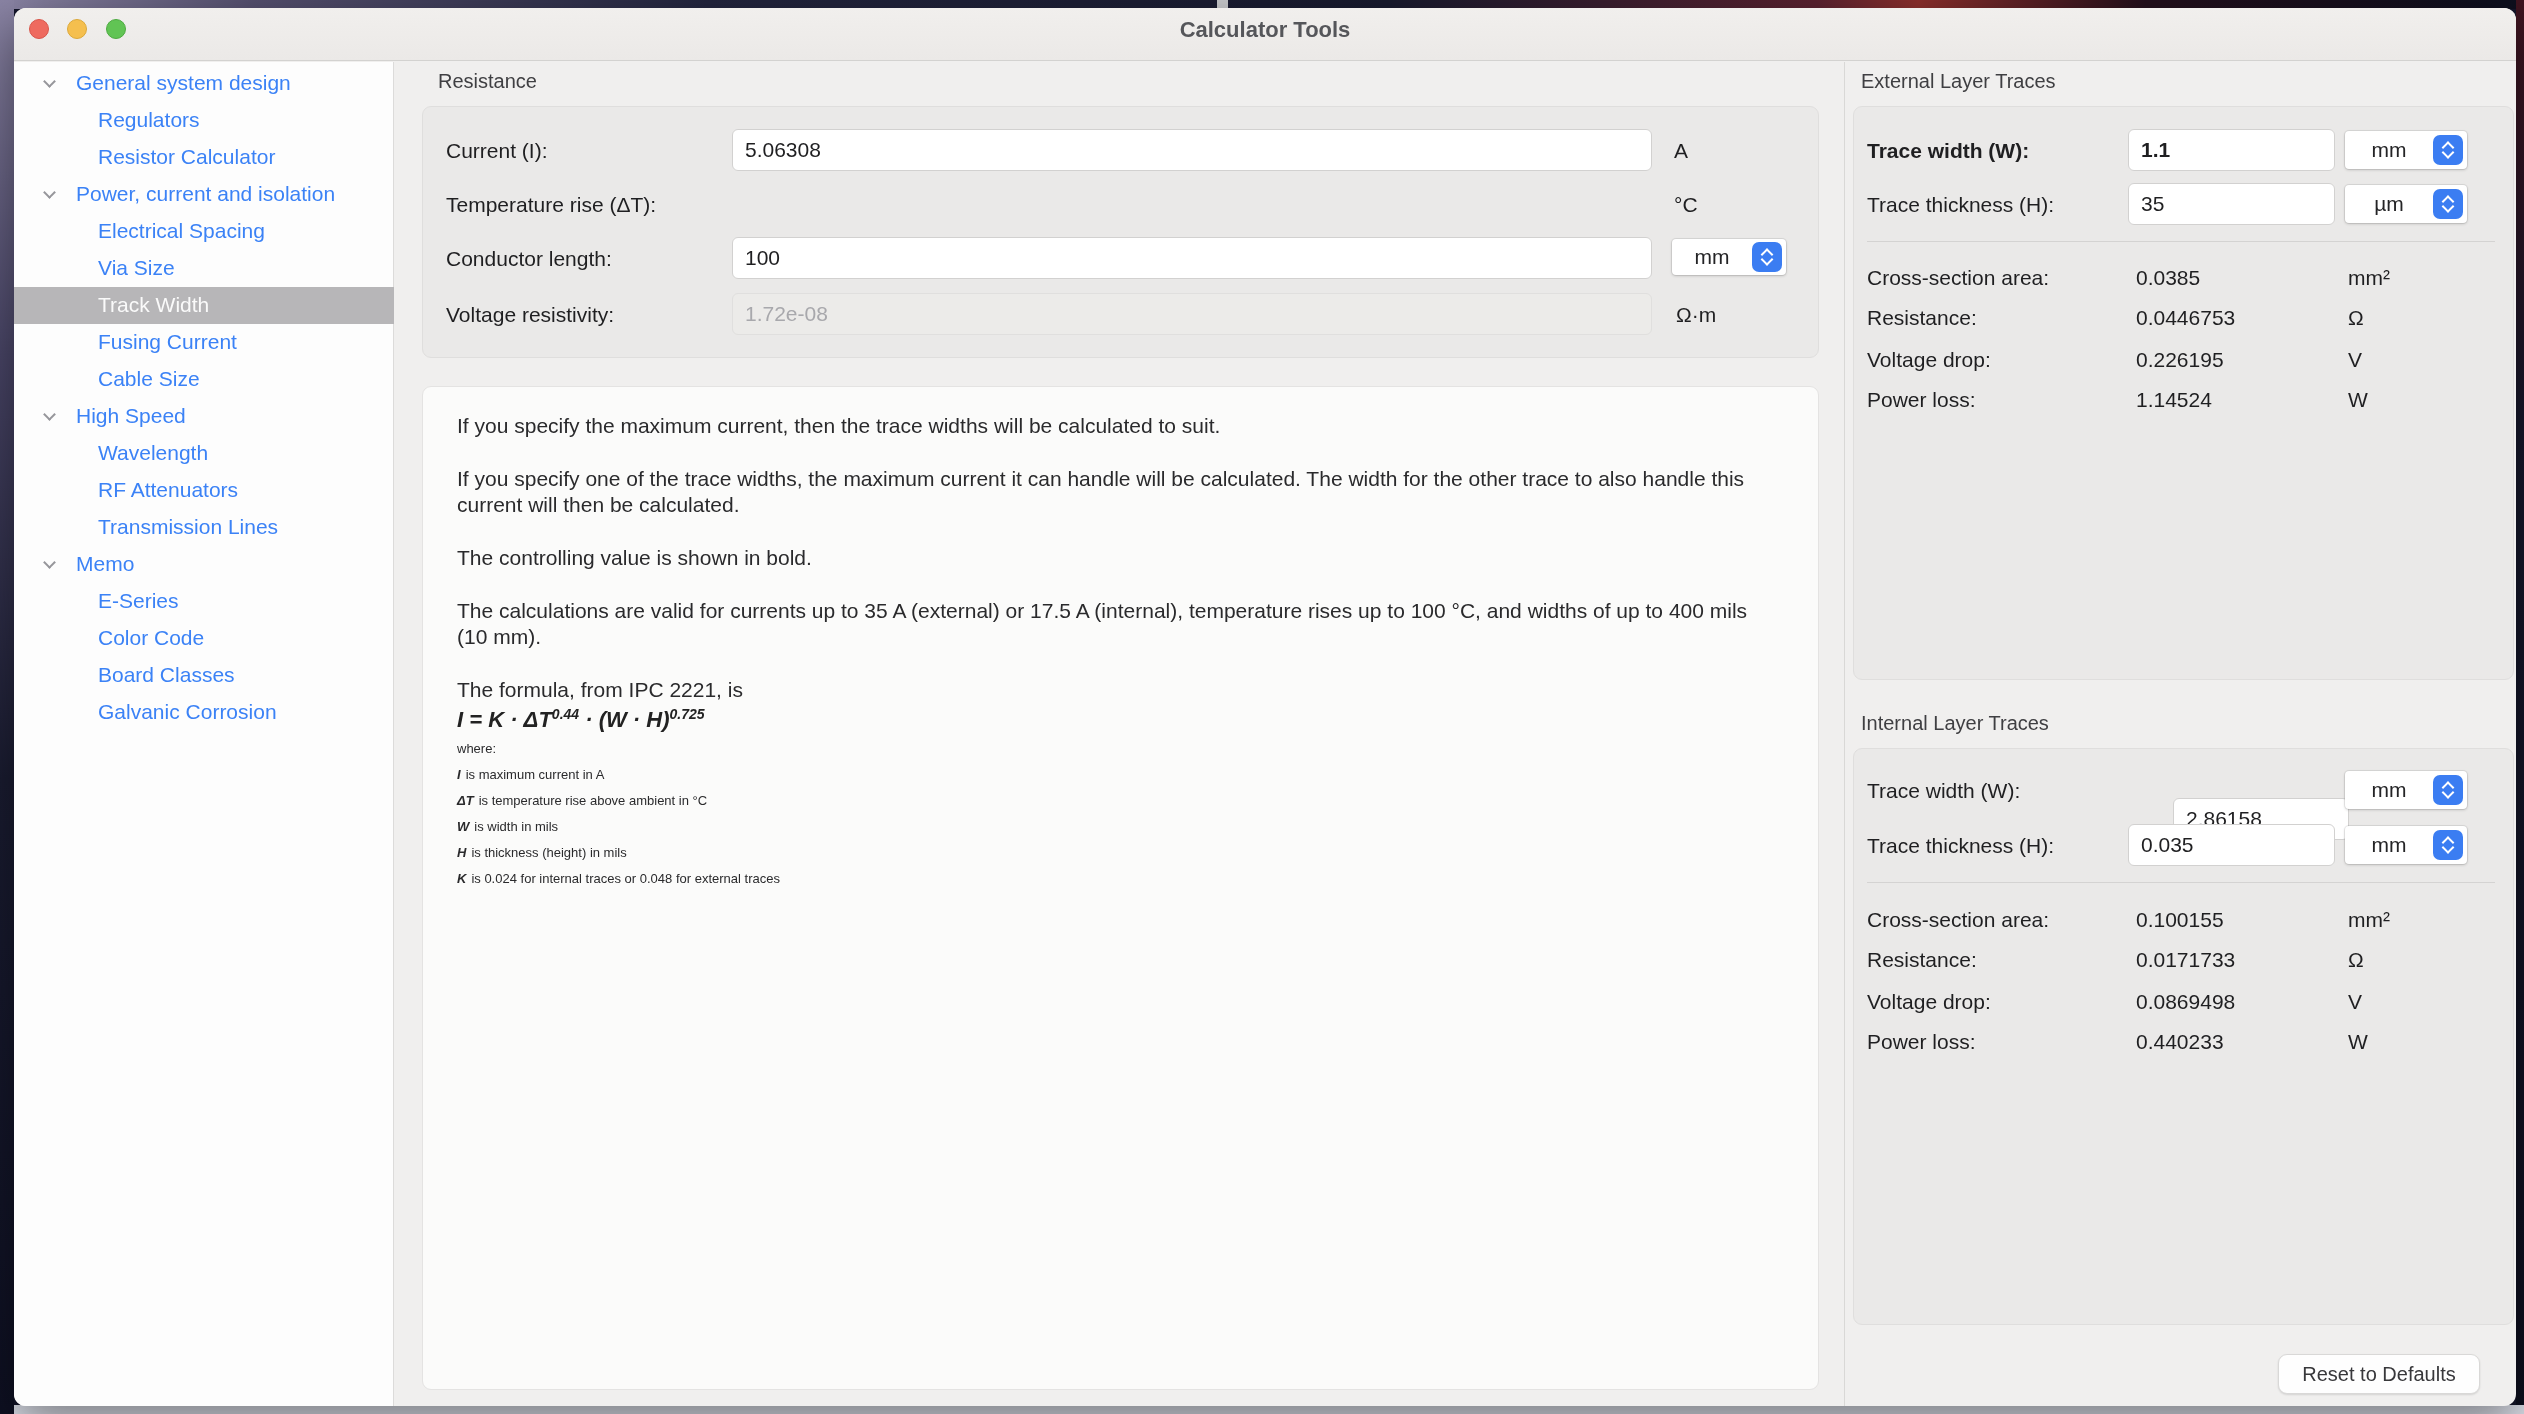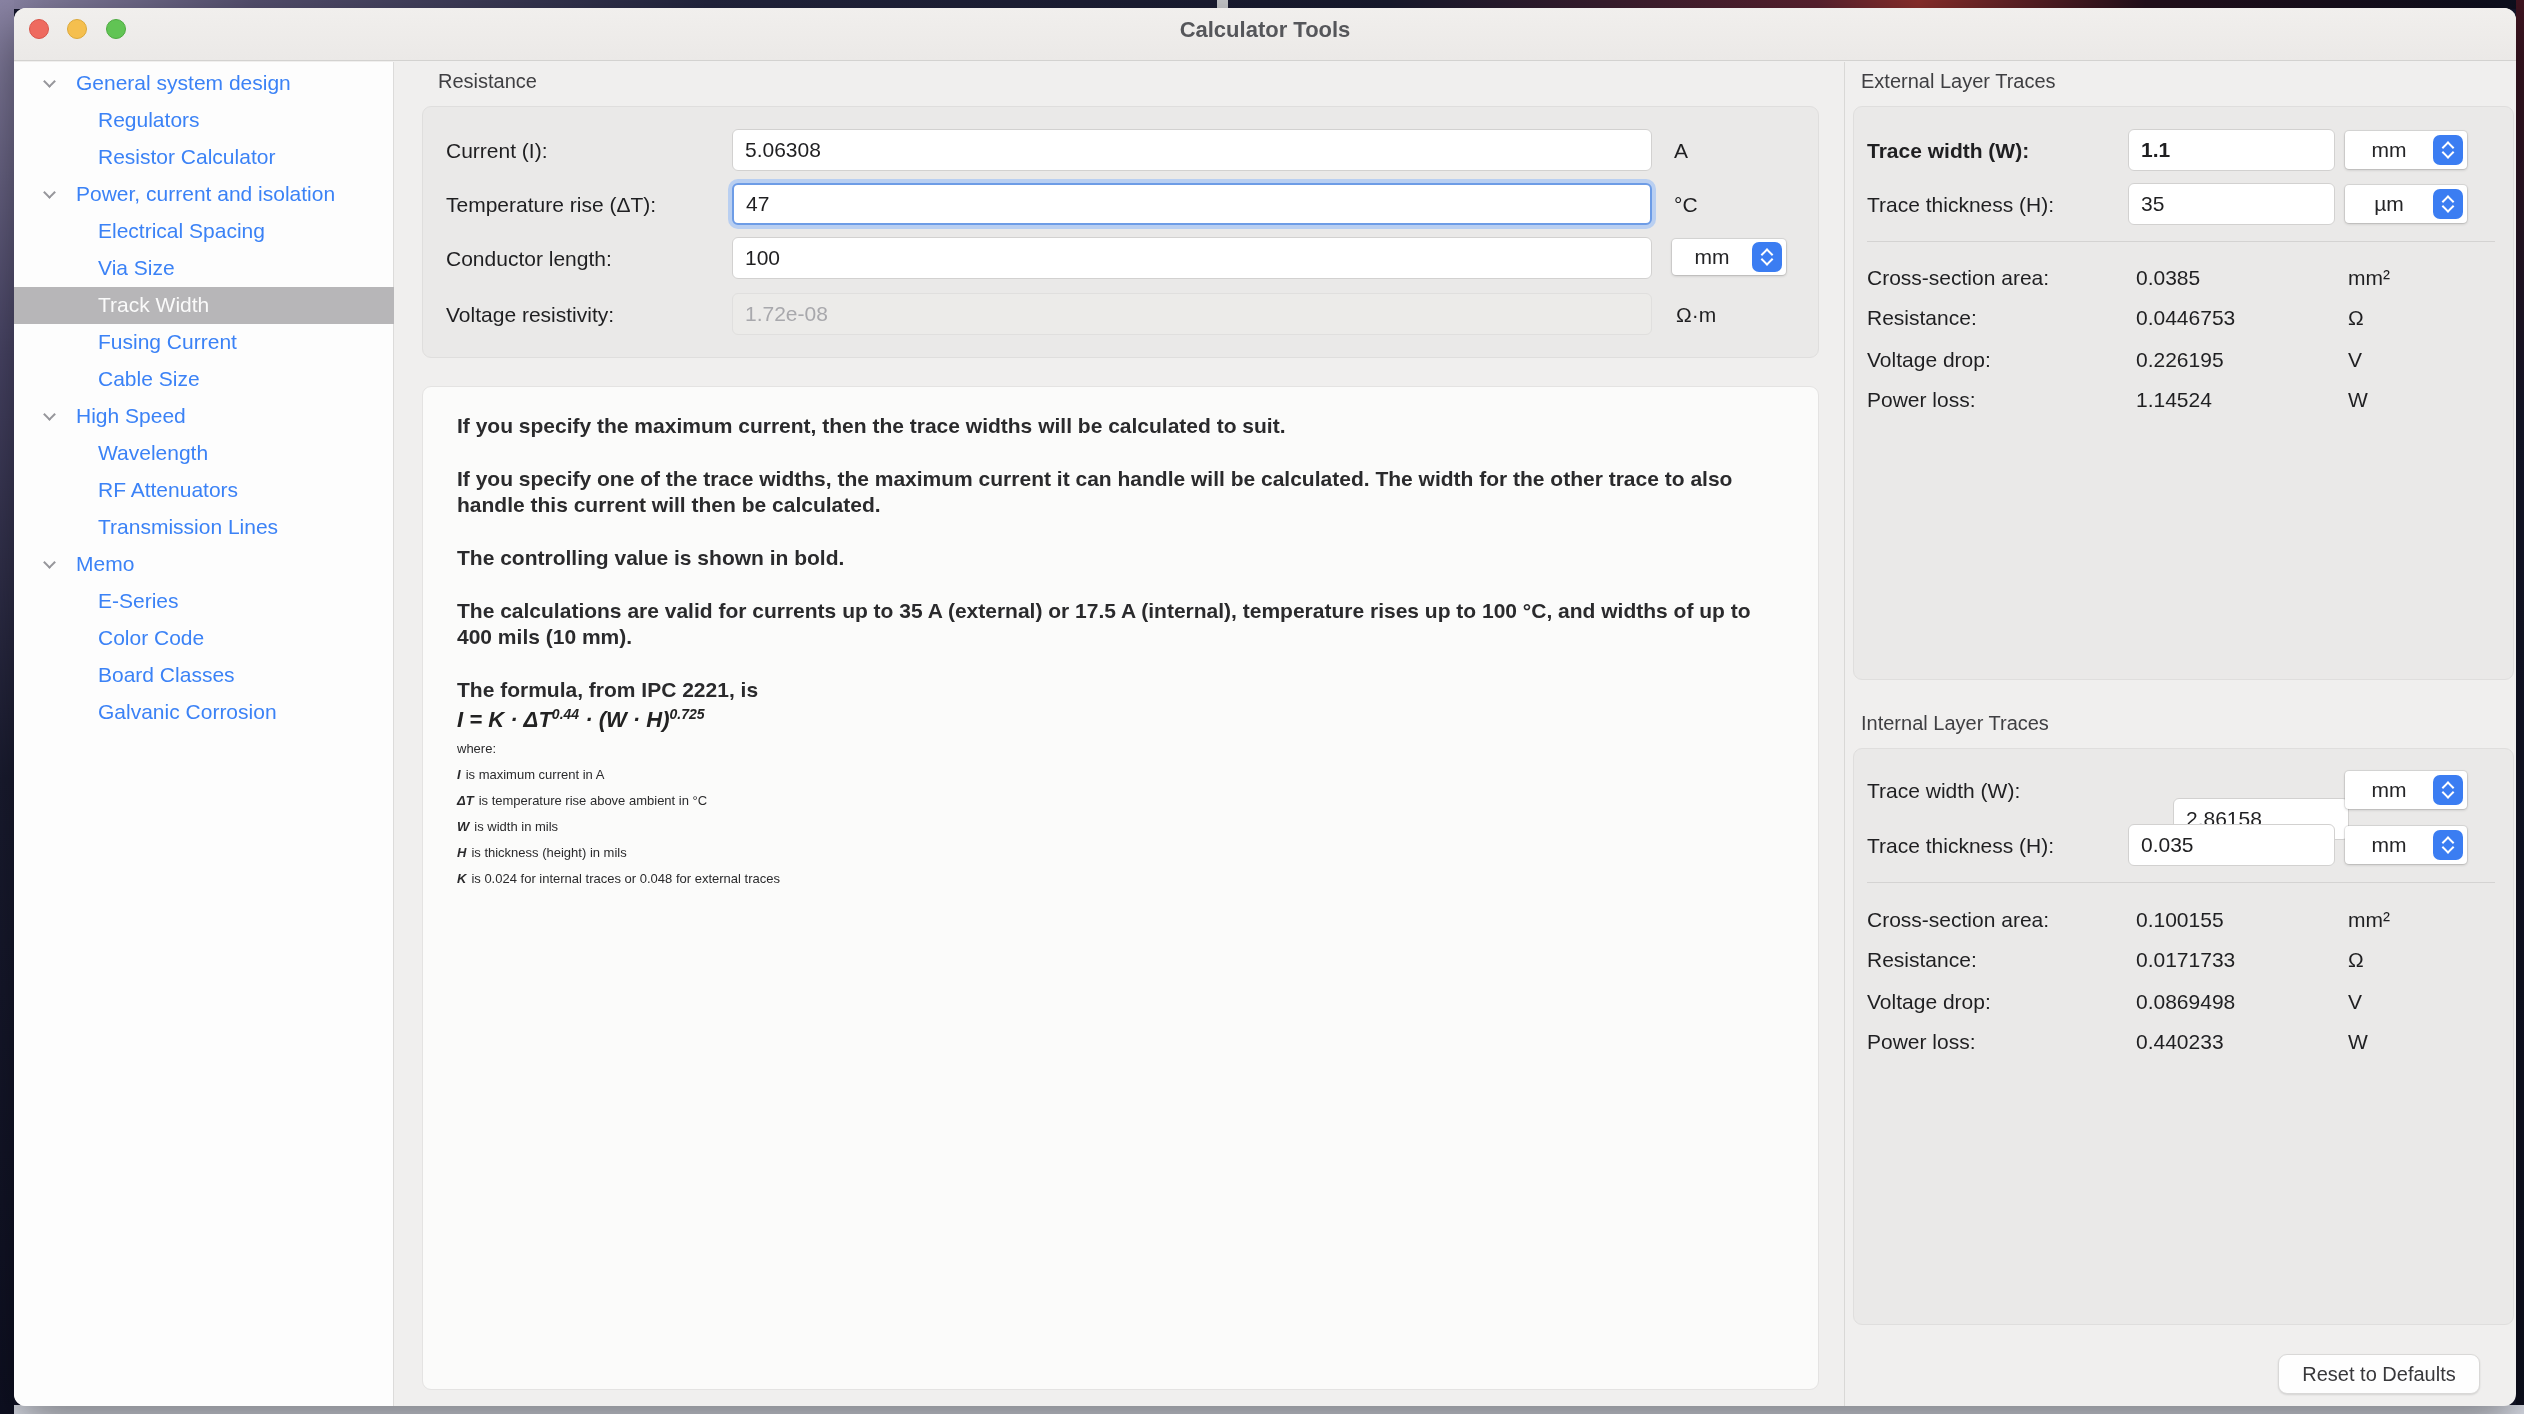--- a/index.html
+++ b/index.html
@@ -62,21 +62,21 @@
     align-items:center;box-shadow:0 0 0 1px rgba(0,0,0,.07),0 1px 3px rgba(0,0,0,.18);padding-right:4px;}
   .uval{flex:1;text-align:center;font-size:21px;color:#242426;}
   .ustep{position:relative;width:30px;height:30px;background:#3b7df2;border-radius:7px;flex:0 0 auto;}
   .ustep i{position:absolute;left:50%;width:9px;height:9px;border:solid #fff;border-width:0 2.5px 2.5px 0;}
   .ustep .up{top:8px;transform:translateX(-50%) rotate(-135deg);}
   .ustep .dn{top:13px;transform:translateX(-50%) rotate(45deg);}
 
   
   .desc{position:absolute;left:408px;top:378px;width:1397px;height:1004px;background:#fbfbfa;
     border:1px solid #e4e3e2;border-radius:9px;padding:26px 36px 0 34px;color:#2a2a2c;}
-  .desc p{font-size:21px;line-height:26px;margin:0 0 27px;font-weight:bold;}
+  .desc p{font-size:21px;line-height:26px;margin:0 0 27px;}
   .desc p.tight{margin-bottom:0;}
   .formula{font-size:22px;font-weight:700;font-style:italic;margin:3px 60px 3px 0;color:#222;}
   .formula sup{font-size:14px;}
   .where-item{font-size:13px;line-height:26px;}
   .term{font-weight:700;font-style:italic;padding-right:5px;}
 
   .btn{position:absolute;left:2264px;top:1346px;width:202px;height:40px;background:#fefefe;
     border:1px solid #d9d8d7;border-radius:9px;font-family:inherit;font-size:20px;color:#38383b;
     box-shadow:0 1px 2px rgba(0,0,0,.12);}
 </style>
@@ -162,21 +162,20 @@
   <div class="vline"></div>
 
   <div class="sect" style="left:424px;top:62px">Resistance</div>
   <div class="box" style="left:408px;top:98px;width:1397px;height:252px"></div>
 
   <span class="lbl" style="left:432px;top:131px">Current (I):</span>
   <input class="txt" style="left: 718px; top: 121px; width: 920px;" value="5.06308">
   <span class="unit" style="left:1660px;top:131px">A</span>
 
   <span class="lbl" style="left:432px;top:185px">Temperature rise (ΔT):</span>
-  <input class="txt focus" style="left: 718px; top: 175px; width: 920px;" value="47">
   <span class="unit" style="left:1660px;top:185px">°C</span>
 
   <span class="lbl" style="left:432px;top:239px">Conductor length:</span>
   <input class="txt" style="left: 718px; top: 229px; width: 920px;" value="100">
   <div class="uselect" style="left:1658px;top:231px;width:114px;height:36px">
     <span class="uval">mm</span>
     <span class="ustep">
         <i class="up"></i>
         <i class="dn"></i>
       </span>

